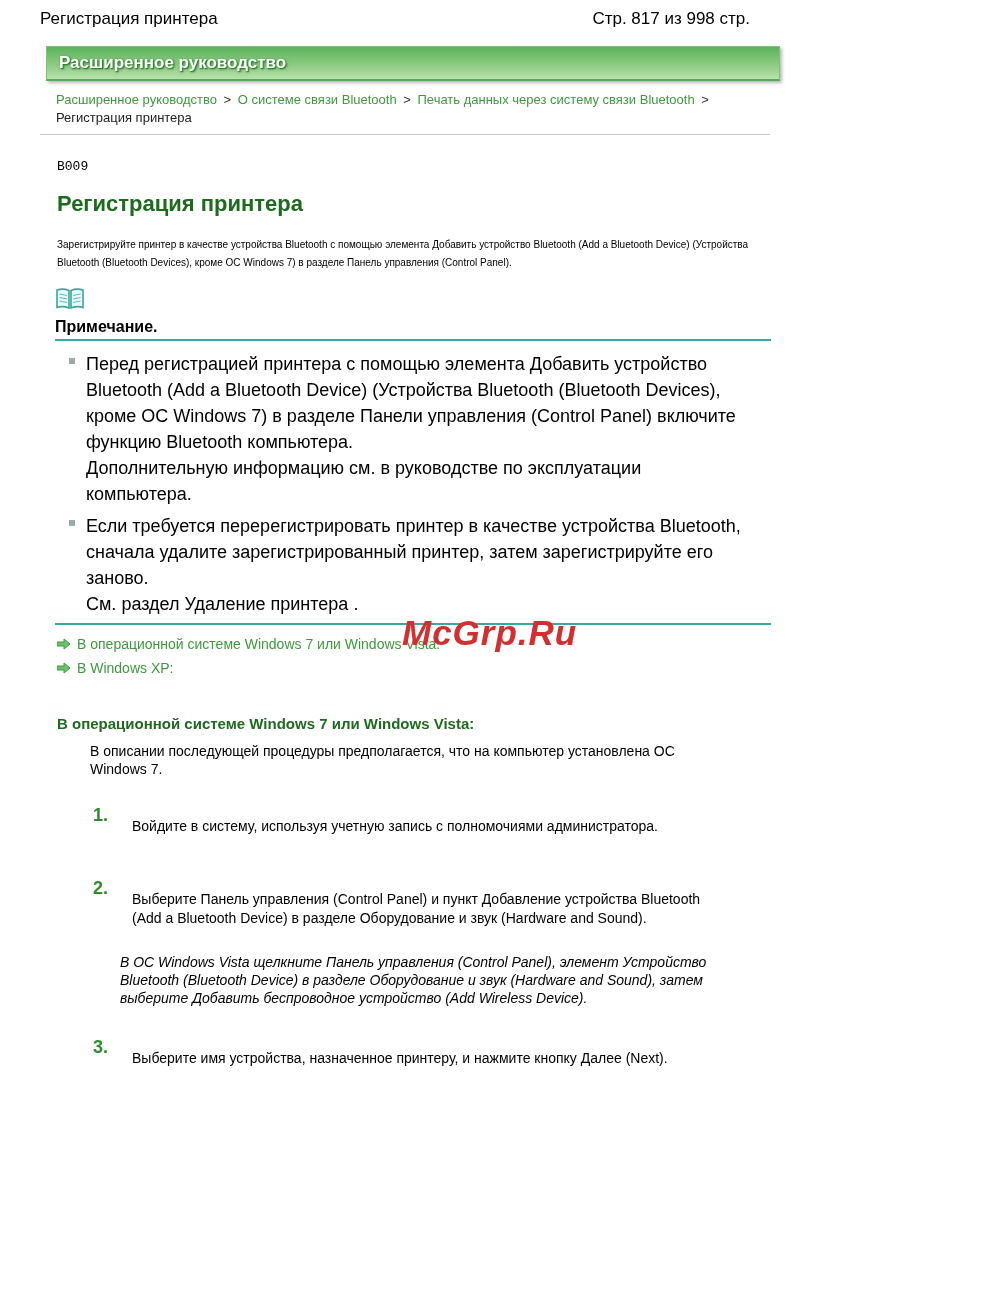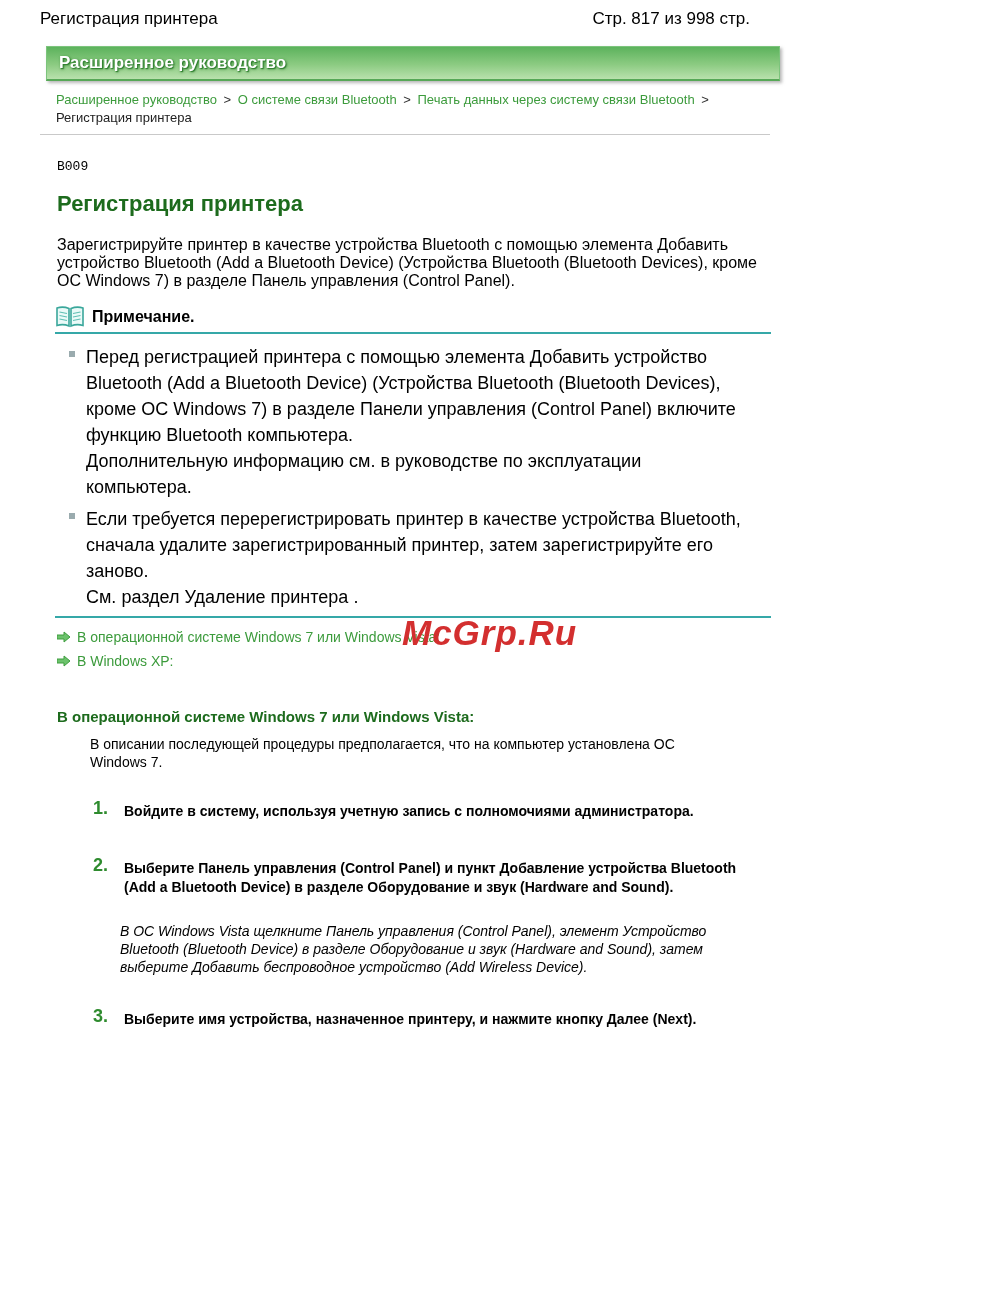--- a/index.html
+++ b/index.html
@@ -33,25 +33,25 @@
   
   .breadcrumb { margin: 10px 0 0 56px; width: 705px; font-size: 13px; line-height: 18px; }
   .breadcrumb a { color: #3c9b3c; text-decoration: none; cursor: pointer; }
   .crumb-sep { color: #333; margin: 0 3px; }
   .crumb-current { color: #222; }
   .rule-gray { border: none; border-top: 1px solid #c9c9c9; margin: 7px 0 0 40px; width: 730px; }
 
   
   .code { margin: 24px 0 17px 57px; font-size: 13px; font-family: Liberation Mono, monospace; }
   h1.doc-title { margin: 15px 0 0 57px; font-size: 22px; color: #1d6b1d; font-weight: bold; }
-  .intro { margin: 19px 0 0 57px; width: 702px; font-size: 16px; line-height: 18px; }
+  .intro { margin: 19px 0 0 57px; width: 702px; font-size: 10px; line-height: 18px; }
 
   
   .note { margin: 15px 0 0 55px; width: 716px; }
-  .note-header { display: flex; align-items: center; gap: 7px; }
+  .note-header { display: flex; gap: 7px; flex-direction: column; }
   .note-title { font-size: 16px; font-weight: bold; }
   .note-rule { border: none; border-top: 2px solid #35a8a8; margin: 3px 0 0 0; width: 716px; }
   .note-list { list-style: none; margin: 10px 0 0 0; padding: 0 0 0 14px; }
   .note-item { position: relative; padding-left: 17px; font-size: 18px; line-height: 26px; width: 678px; margin-bottom: 6px; }
   .note-item::before { content: ""; position: absolute; left: 0; top: 7px; width: 6px; height: 6px; background: #9aabae; }
   .note-text { white-space: pre-line; }
   a.inline-link { color: #000000; text-decoration: none; cursor: pointer; }
   .after-link { white-space: pre; }
 
   .auth-note { margin: 14px 0 0 57px; font-size: 14px; }
@@ -63,21 +63,21 @@
 
   
   .section-heading { margin: 39px 0 0 57px; font-size: 15px; font-weight: bold; color: #1d6b1d; }
   .section-intro { margin: 10px 0 0 90px; width: 645px; font-size: 14px; line-height: 18px; }
 
   
   .steps { margin: 27px 0 0 0; padding: 0; list-style: none; }
   .step { display: flex; margin: 0 0 30px 93px; }
   .step-number { color: #2e8b2e; font-size: 18px; font-weight: bold; width: 27px; flex: none; line-height: 20px; }
   .step-content { width: 622px; }
-  .step-bold { margin: 4px; font-size: 14px; font-weight: bold; line-height: 19px; }
+  .step-bold { margin: 12px; font-size: 14px; font-weight: normal; line-height: 19px; }
   .step-body { margin: 25px 0 0 0; font-size: 14px; line-height: 18px; font-style: italic; }
   .step-body:empty { display: none; }
 
   
   .watermark {
     position: absolute; left: 402px; top: 613px;
     font-size: 35px; font-style: italic; font-weight: bold;
     color: #d32f2f; letter-spacing: 1px; pointer-events: none; z-index: 5;
   }
 </style>

